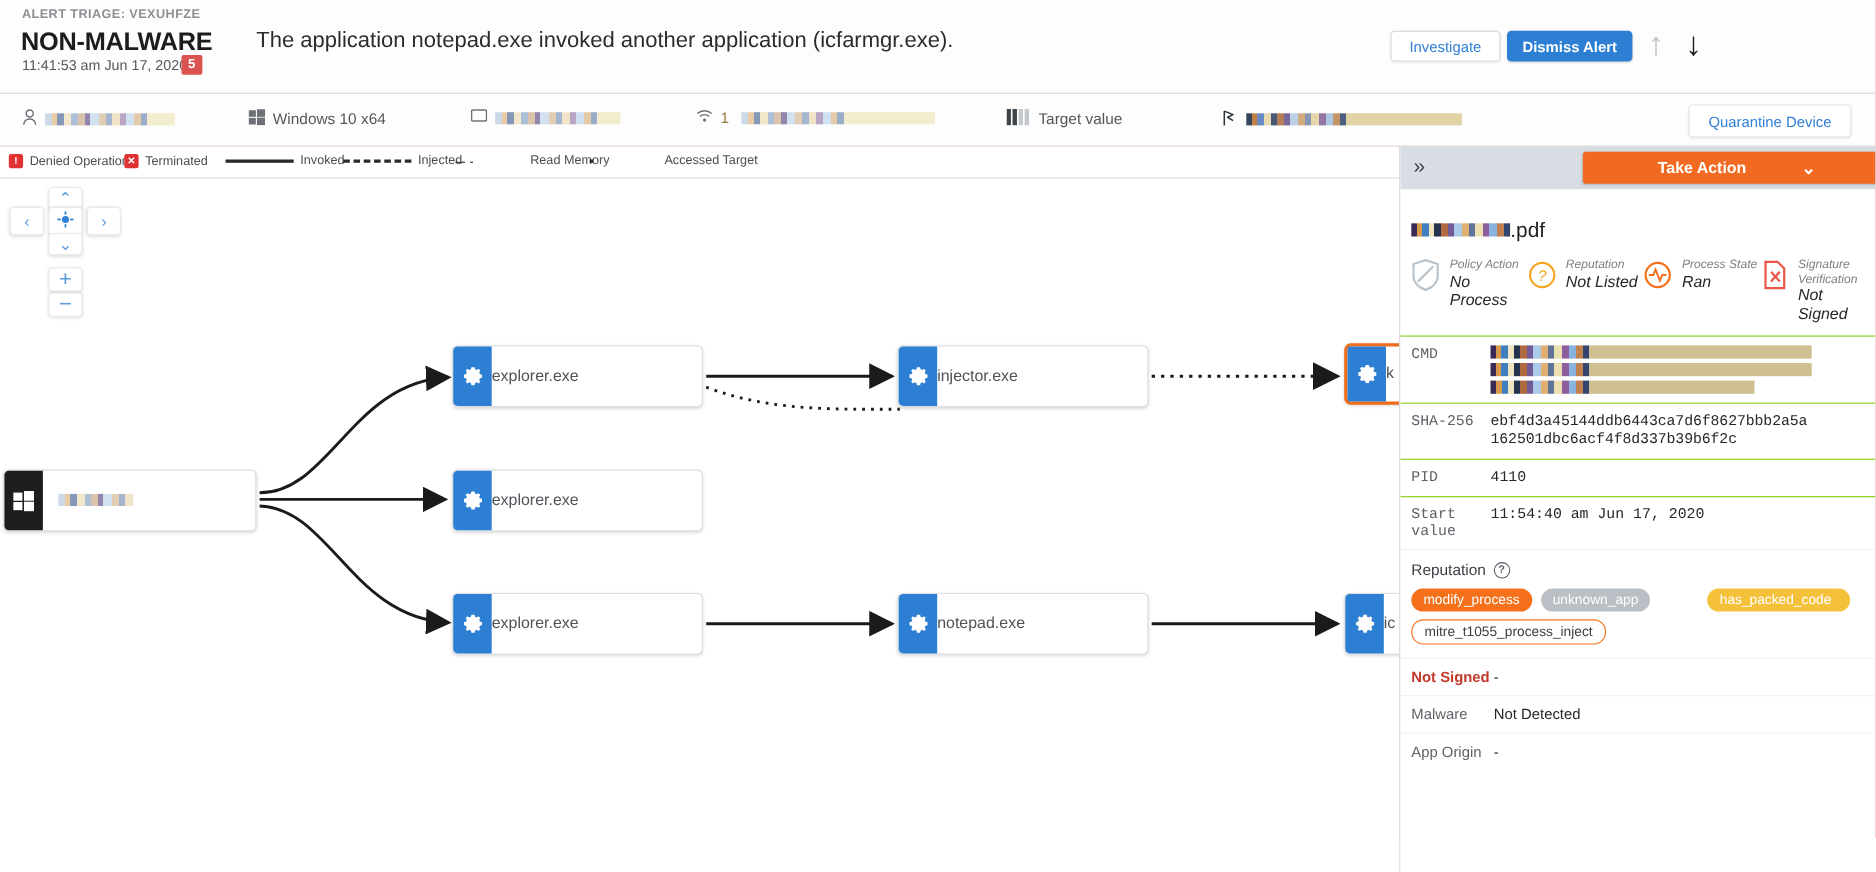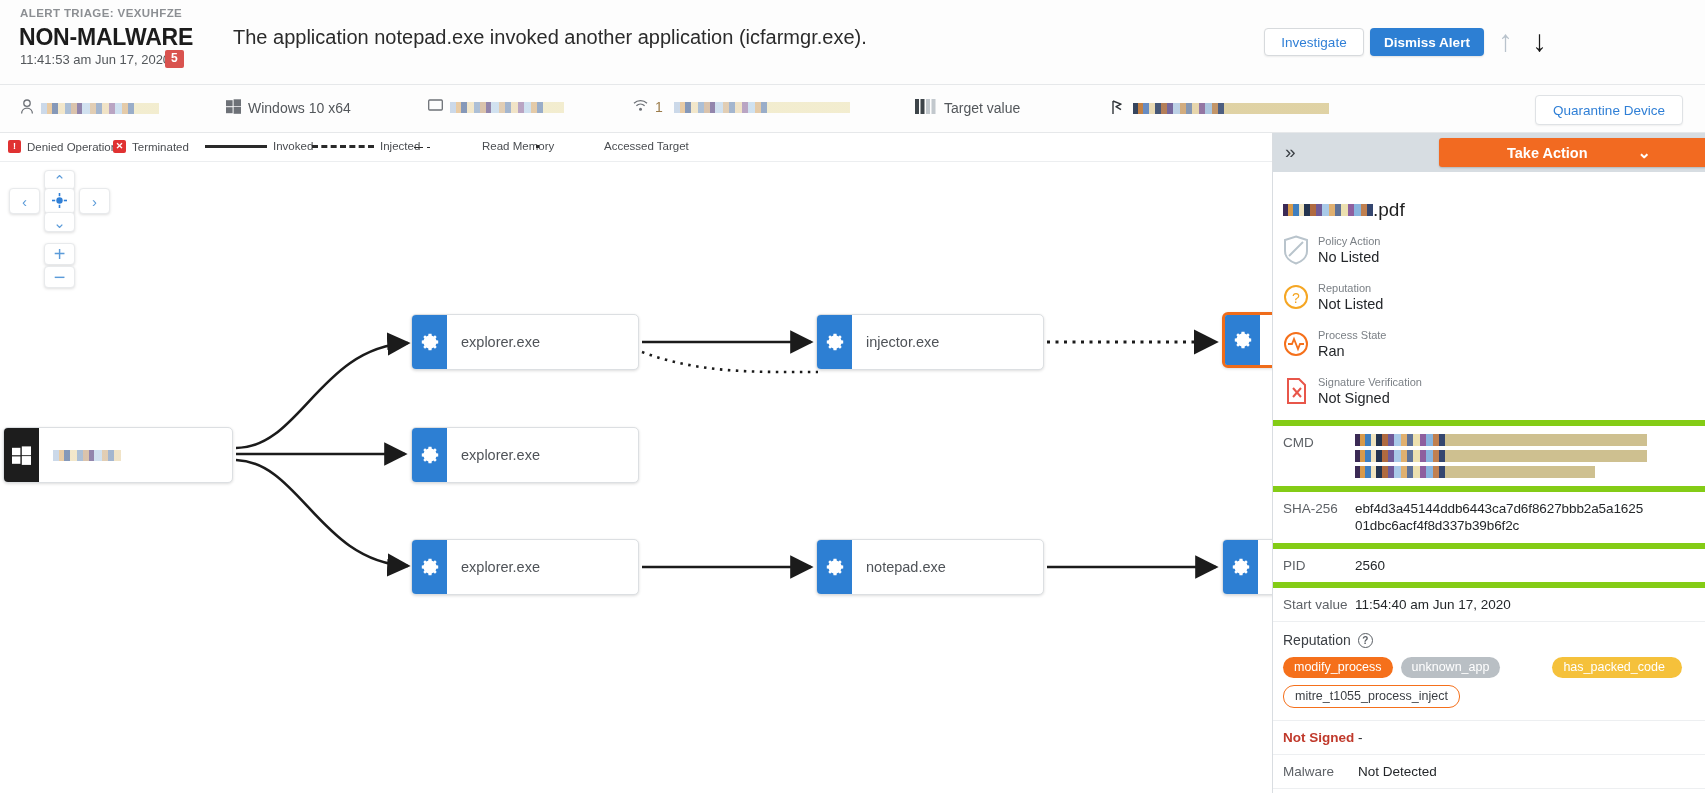--- a/index.html
+++ b/index.html
@@ -198,21 +198,20 @@
     cursor: pointer;
   }
   .node .node-icon {
     width: 35px; height: 54px;
     background: #2d7fd3;
     border-radius: 4px 0 0 4px;
     flex: none;
     display: flex; align-items: center; justify-content: center;
   }
   .node .node-label {
-    padding-left: 14px;
     font-size: 14.5px; color: #4f5358;
     white-space: nowrap; overflow: hidden;
   }
   .node.selected {
     border: 3px solid #ef6c1a;
     border-radius: 6px;
   }
   .node.selected .node-icon { height: 50px; border-radius: 2px 0 0 2px; }
 
   .root-node {
@@ -263,35 +262,36 @@
     box-shadow: 0 1px 2px rgba(0,0,0,0.18);
   }
   .panel-body { padding: 0 0 0 0; }
   .file-title {
     display: flex; align-items: baseline; gap: 0;
     padding: 27px 0 0 10px;
     font-size: 19px; color: #1f1f1f;
   }
 
   .attr-grid {
-    display: grid; grid-template-columns: 1fr;
-    padding: 14px 0 10px 10px; row-gap: 13px;
+    display: grid; grid-template-columns: 1fr 1fr 1fr 1fr;
+    padding: 14px 0 10px 10px; row-gap: 13px; font-style: italic;
   }
   .attr {
     display: flex; align-items: flex-start; gap: 9px;
   }
   .attr-text { line-height: 1.15; }
   .attr-label { font-size: 11px; color: #7b8086; }
   .attr-value { font-size: 14.5px; color: #24272a; margin-top: 1px; }
 
   .kv-table { width: 433px; }
   .kv-row {
     display: flex;
-    border-top: 6px solid #84cc16;
+    border-top: 1px solid #84cc16;
     padding: 8px 10px 8px 10px;
+    font-family: Liberation Mono, monospace;
   }
   .kv-key {
     width: 72px; flex: none;
     font-size: 13.5px; color: #5e6267;
     padding-top: 1px;
   }
   .kv-val {
     font-size: 13.5px; color: #24272a;
     word-break: break-all; line-height: 1.28;
   }
@@ -623,21 +623,21 @@
 
         <div class="attr">
           <span>
             <svg width="26" height="30" viewBox="0 0 26 30">
                 <path d="M13 1.5 24 5v11c0 6-5 10.5-11 12.5C7 26.5 2 22 2 16V5z" fill="none" stroke="#b9c4cc" stroke-width="2"></path>
                 <line x1="6" y1="21" x2="20" y2="7" stroke="#b9c4cc" stroke-width="2"></line>
               </svg>
           </span>
           <span class="attr-text">
             <span class="attr-label" style="display:block;">Policy Action</span>
-            <span class="attr-value" style="display:block;">No Listed</span>
+            <span class="attr-value" style="display:block;">No Process</span>
           </span>
         </div>
 
         <div class="attr">
           <span>
             <svg width="26" height="30" viewBox="0 0 26 30">
                 <circle cx="13" cy="15" r="11" fill="none" stroke="#f5a623" stroke-width="2"></circle>
                 <text x="13" y="20.5" font-size="14" fill="#f5a623" text-anchor="middle" font-family="Liberation Sans, sans-serif">?</text>
               </svg>
           </span>
@@ -687,21 +687,21 @@
           </div>
         </div>
 
         <div class="kv-row">
           <div class="kv-key">SHA-256</div>
           <div class="kv-val mono" style="max-width:290px;">ebf4d3a45144ddb6443ca7d6f8627bbb2a5a162501dbc6acf4f8d337b39b6f2c</div>
         </div>
 
         <div class="kv-row">
           <div class="kv-key">PID</div>
-          <div class="kv-val">2560</div>
+          <div class="kv-val">4110</div>
         </div>
 
         <div class="kv-row">
           <div class="kv-key">Start value</div>
           <div class="kv-val">11:54:40 am Jun 17, 2020</div>
         </div>
 
       </div>
 
       <div class="tech-section">

